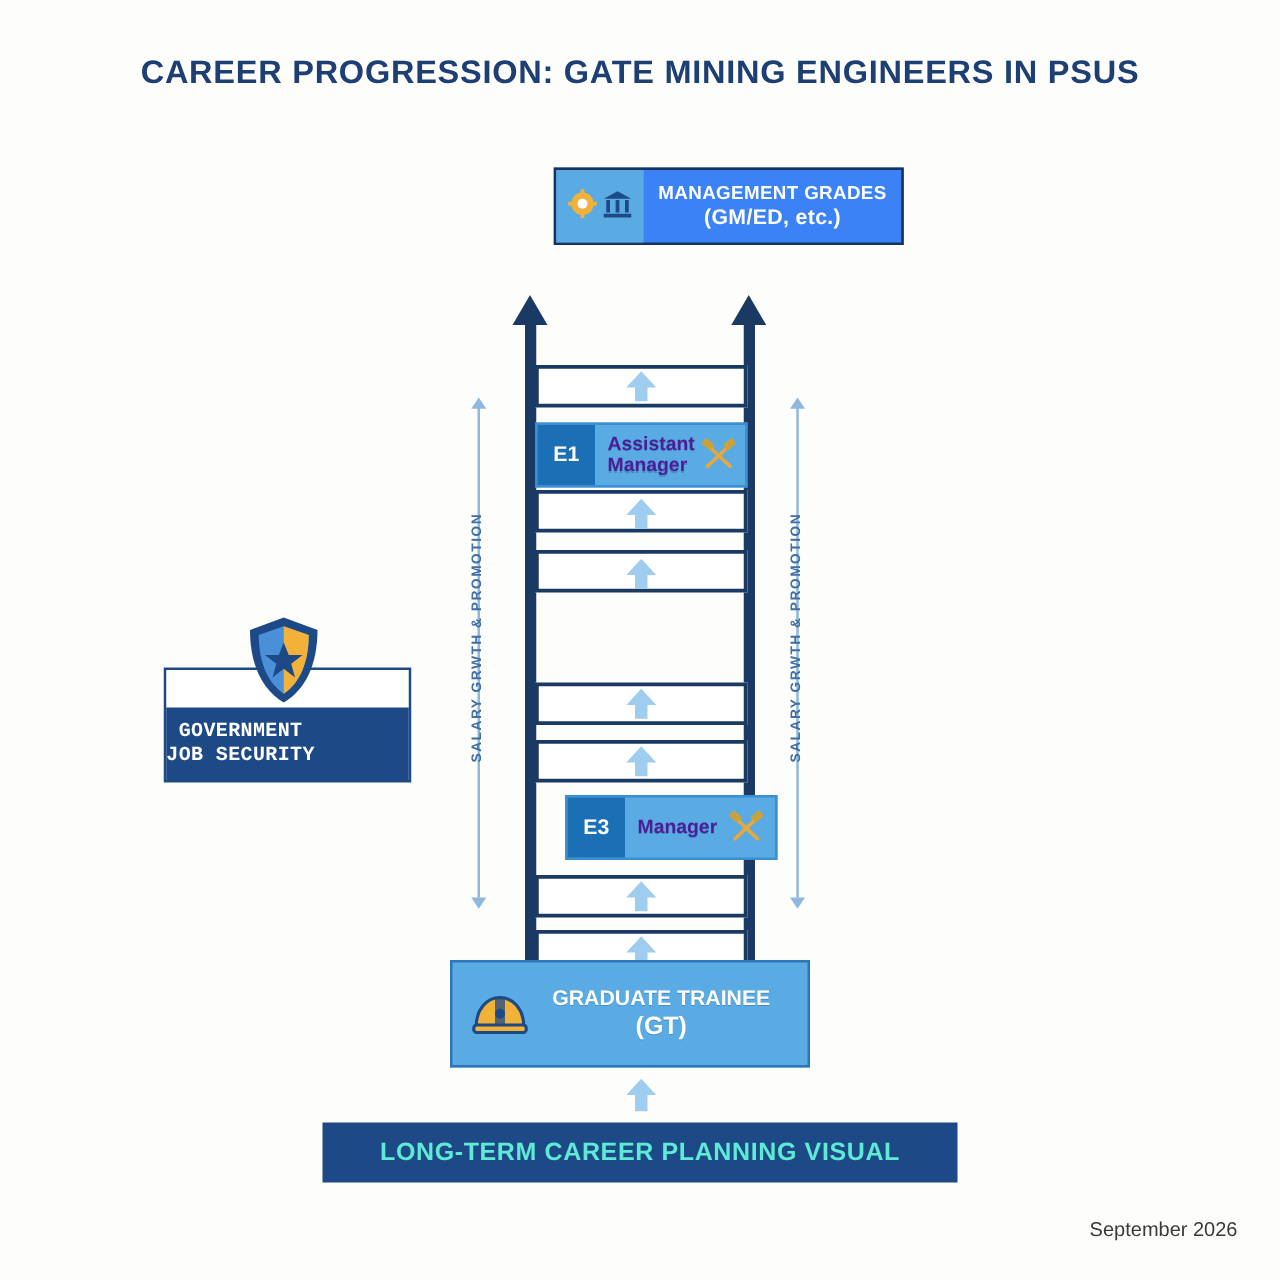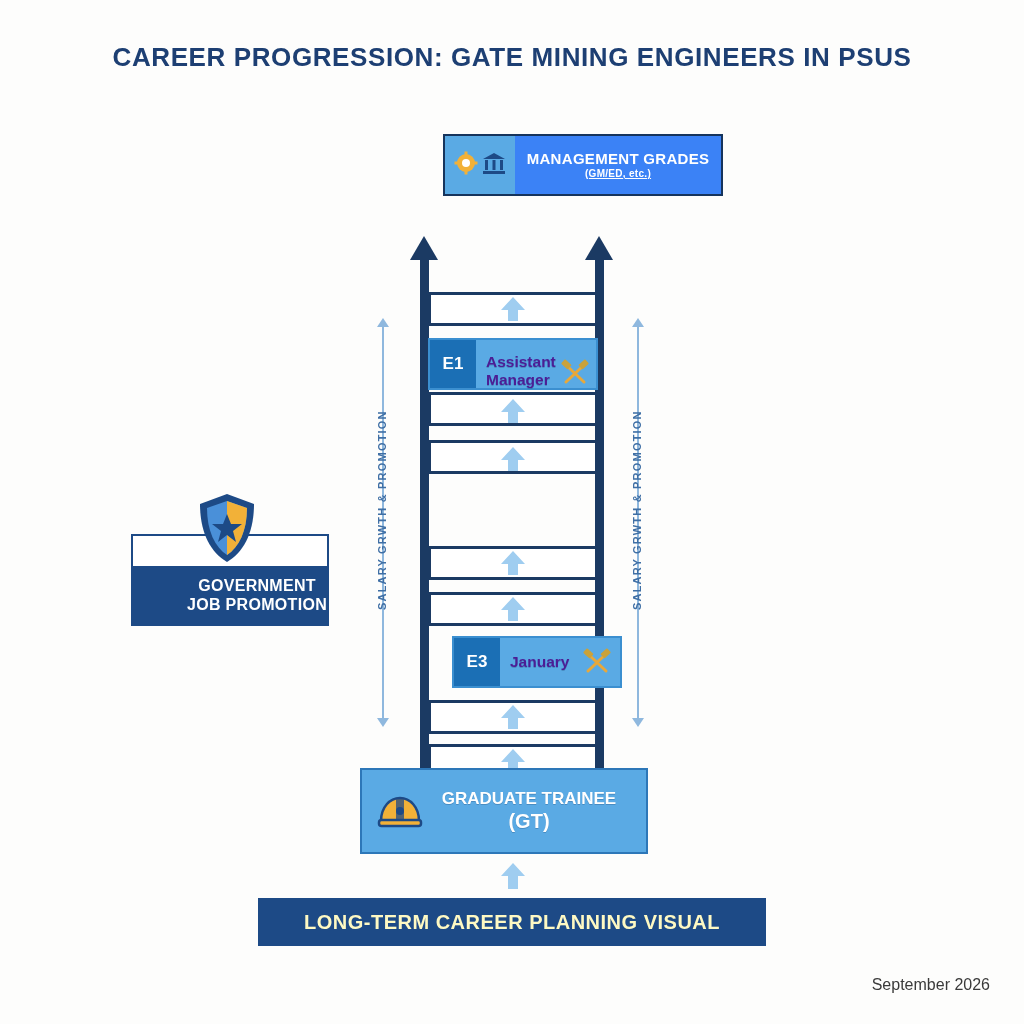--- a/index.html
+++ b/index.html
@@ -139,21 +139,21 @@
   }
   .mgmt-text {
     flex: 1;
     text-align: center;
     color: #ffffff;
     font-size: 15px;
     font-weight: bold;
     line-height: 1.2;
     letter-spacing: 0.3px;
   }
-  .mgmt-text .sub { font-size: 10px; font-weight: bold; text-decoration: underline; }
+  .mgmt-text .sub { font-size: 17px; font-weight: bold; }
 
   
   .gt-box {
     position: absolute;
     left: 360px;
     top: 768px;
     width: 288px;
     height: 86px;
     background: #5aaae4;
     border: 2px solid #2d77b8;
@@ -183,21 +183,21 @@
   .footer-banner {
     position: absolute;
     left: 258px;
     top: 898px;
     width: 508px;
     height: 48px;
     background: #1d4a86;
     display: flex;
     align-items: center;
     justify-content: center;
-    color: #fef9c3;
+    color: #5eead4;
     font-size: 20px;
     font-weight: bold;
     letter-spacing: 0.5px;
   }
 
   
   .gt-down-arrow {
     position: absolute;
     left: 498px;
     top: 862px;
@@ -249,27 +249,28 @@
   .gov-card-bottom {
     position: absolute;
     left: 0;
     bottom: 0;
     width: 100%;
     height: 58px;
     background: #1d4a86;
     color: #ffffff;
     display: flex;
     align-items: center;
-    justify-content: flex-end;
+    justify-content: flex-start;
     text-align: center;
     font-size: 16px;
     font-weight: bold;
     line-height: 1.2;
     letter-spacing: 0.3px;
     box-sizing: border-box;
+    font-family: Liberation Mono, monospace;
   }
   .shield {
     position: absolute;
     left: 196px;
     top: 492px;
     width: 62px;
     height: 72px;
   }
 
   
@@ -324,39 +325,39 @@
   <div class="rail-head rail-head-right"></div>
 
   <div class="rung" style="top:292px;"></div>
   <div class="rung" style="top:392px;"></div>
   <div class="rung" style="top:440px;"></div>
   <div class="rung" style="top:546px;"></div>
   <div class="rung" style="top:592px;"></div>
   <div class="rung" style="top:700px;"></div>
   <div class="rung" style="top:744px;"></div>
 
-  <div class="step" style="top:338px;align-items:flex-end;">
+  <div class="step" style="top:338px;">
     <div class="grade">E1</div>
     <div class="step-label">Assistant Manager</div>
     <div class="hammer">
       <svg width="30" height="30" viewBox="0 0 30 30">
         <g stroke="#e8a83a" stroke-width="3" stroke-linecap="round">
           <line x1="6" y1="24" x2="24" y2="7"></line>
           <line x1="24" y1="24" x2="6" y2="7"></line>
         </g>
         <rect x="2" y="3" width="9" height="6" rx="1" fill="#caa23a" transform="rotate(42 6 6)"></rect>
         <rect x="19" y="3" width="9" height="6" rx="1" fill="#caa23a" transform="rotate(-42 24 6)"></rect>
       </svg>
     </div>
   </div>
 
 
   <div class="step" style="top:636px;margin-left:24px;">
     <div class="grade">E3</div>
-    <div class="step-label">January</div>
+    <div class="step-label">Manager</div>
     <div class="hammer">
       <svg width="30" height="30" viewBox="0 0 30 30">
         <g stroke="#e8a83a" stroke-width="3" stroke-linecap="round">
           <line x1="6" y1="24" x2="24" y2="7"></line>
           <line x1="24" y1="24" x2="6" y2="7"></line>
         </g>
         <rect x="2" y="3" width="9" height="6" rx="1" fill="#caa23a" transform="rotate(42 6 6)"></rect>
         <rect x="19" y="3" width="9" height="6" rx="1" fill="#caa23a" transform="rotate(-42 24 6)"></rect>
       </svg>
     </div>
@@ -428,21 +429,21 @@
 
   <div class="measure measure-right"></div>
   <div class="measure-cap cap-up" style="left:632px; top:318px;"></div>
   <div class="measure-cap cap-down" style="left:632px; top:718px;"></div>
   <div class="measure-label" style="left:631px; top:610px;">SALARY GRWTH &amp; PROMOTION</div>
 
   <div class="gov-card">
     <div class="gov-card-bottom">
       <div>
         <div>GOVERNMENT</div>
-        <div>JOB PROMOTION</div>
+        <div>JOB SECURITY</div>
       </div>
     </div>
   </div>
   <div class="shield">
     <svg width="62" height="72" viewBox="0 0 62 72">
       <path d="M31 2 L58 12 C58 40 48 60 31 70 C14 60 4 40 4 12 Z" fill="#1d4a86"></path>
       <path d="M31 9 L51 16 C51 39 43 55 31 63 C19 55 11 39 11 16 Z" fill="#4a90d9"></path>
       <path d="M31 9 L51 16 C51 39 43 55 31 63 Z" fill="#f2b138"></path>
       <polygon points="31,22 35,32 46,32 37,39 40,50 31,43 22,50 25,39 16,32 27,32" fill="#1d4a86"></polygon>
     </svg>

